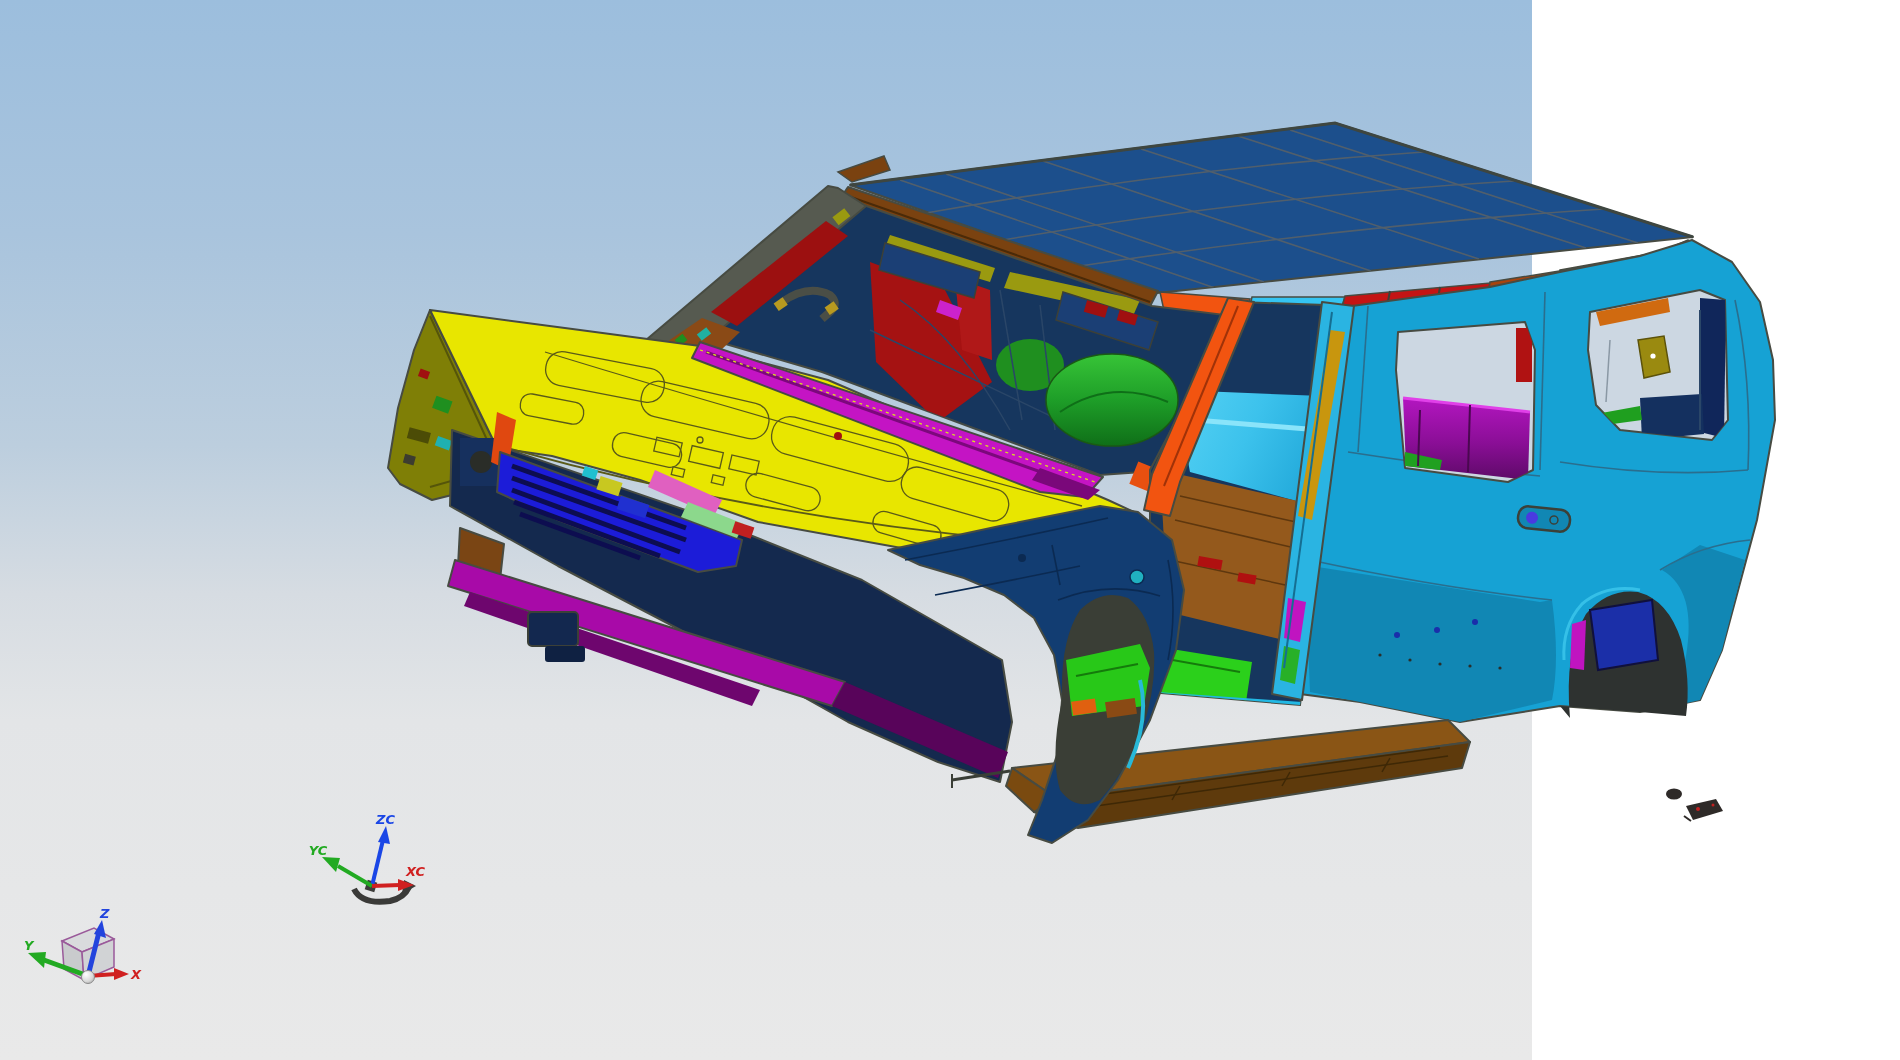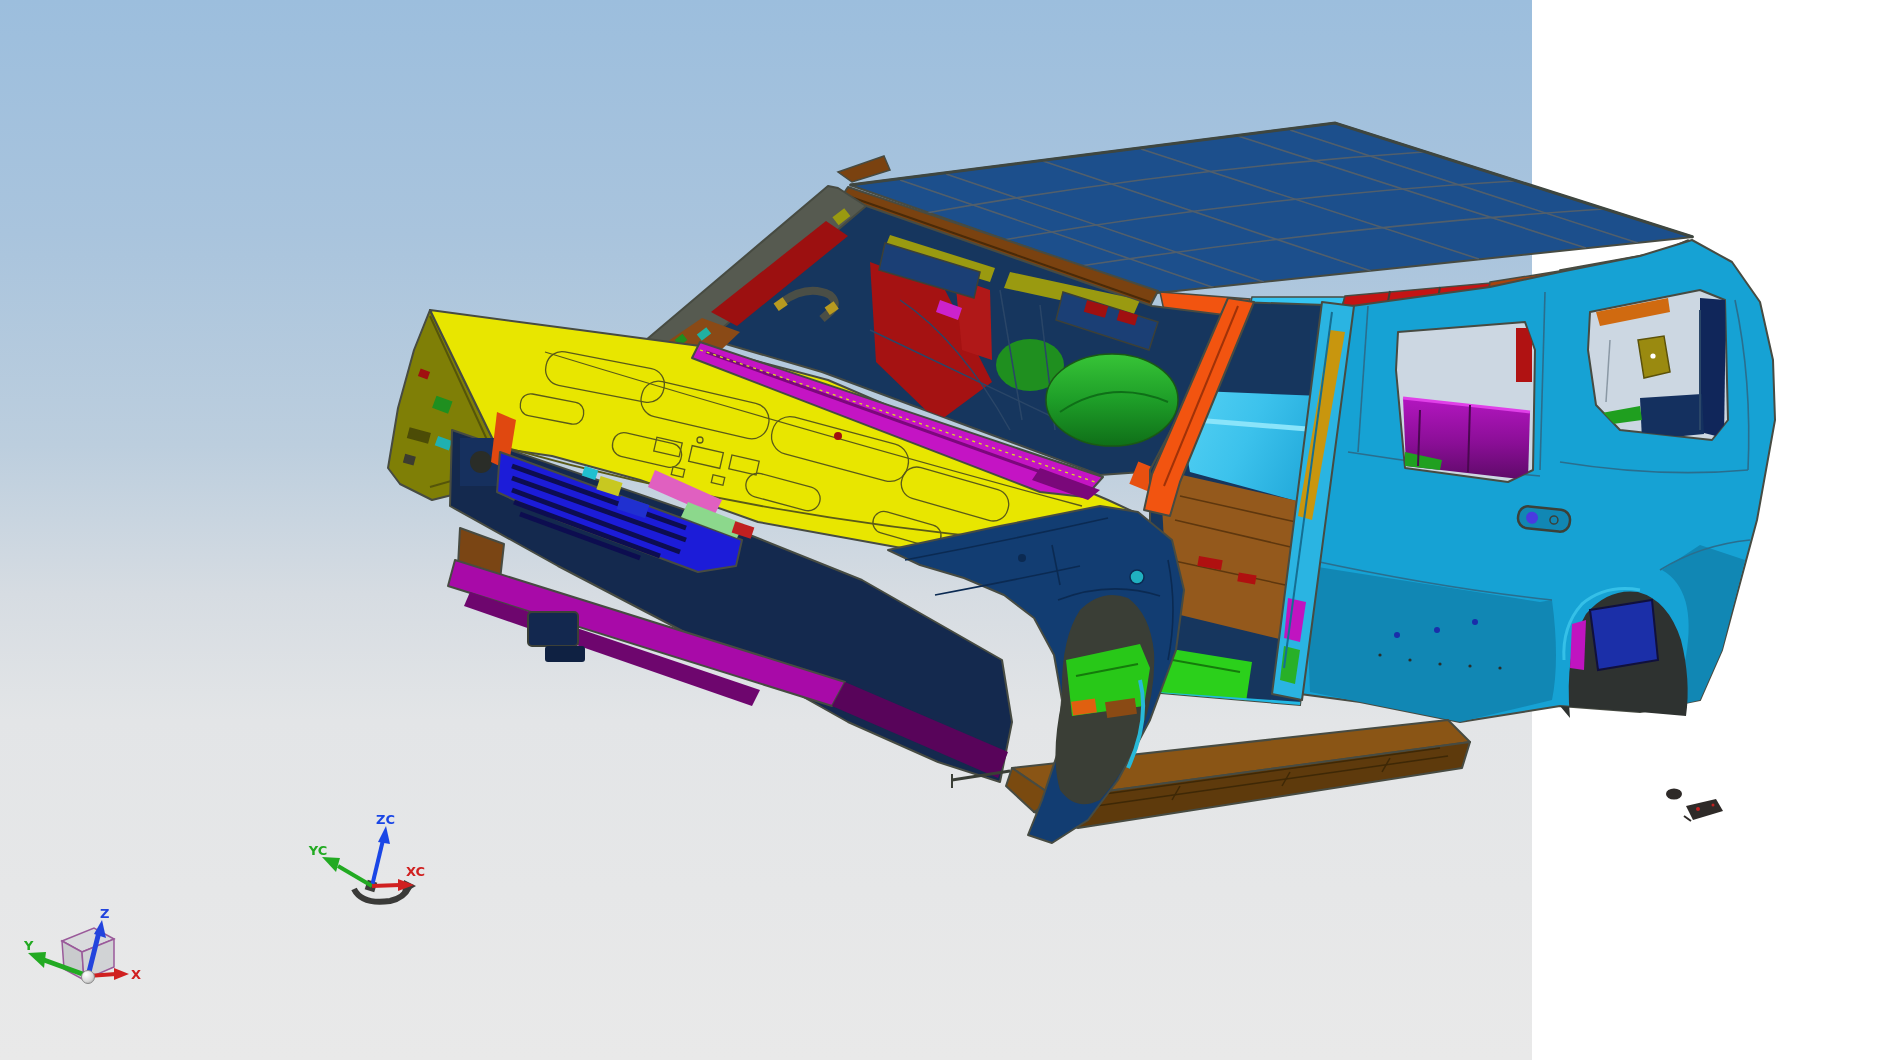--- a/index.html
+++ b/index.html
@@ -1,18 +1,18 @@
 <!DOCTYPE html>
 <html><head>
 <meta charset="utf-8">
 <style>
   html,body{margin:0;padding:0;width:1900px;height:1060px;overflow:hidden;
     font-family:"DejaVu Sans","Liberation Sans",sans-serif;}
   #viewport{position:relative;width:1532px;height:1060px;
-    background:linear-gradient(to bottom,#9cbedd 0%,#a9c4dd 22%,#bccede 42%,#d6dce2 56%,#e3e5e7 68%,#e9e9e9 100%);}
+    background:linear-gradient(to bottom,#9cbedd 0%,#a9c4dd 22%,#bccede 42%,#d6dce2 56%,#e3e5e7 68%,#e9e9e9 100%);font-style:italic;}
   svg{position:absolute;left:0;top:0;}
   .ol{stroke:#474b42;stroke-width:2;stroke-linejoin:round;}
   text.axis{font-size:13px;font-weight:bold;font-family:"DejaVu Sans","Liberation Sans",sans-serif;}
 </style>
 </head>
 <body>
 
 <div id="viewport">
 <svg width="1900" height="1060" viewBox="0 0 1900 1060">
   <defs>

